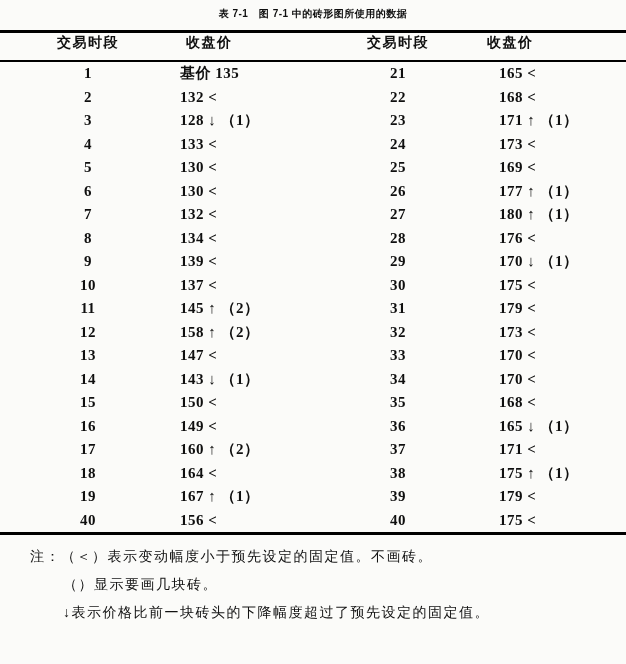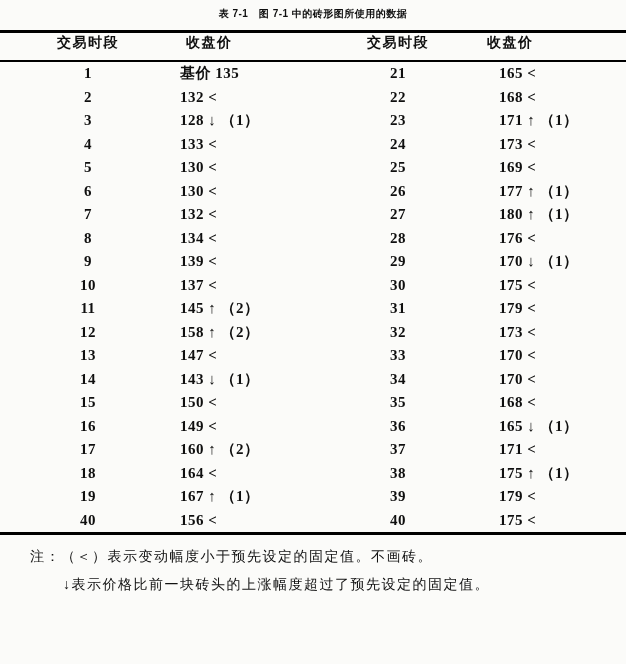--- a/index.html
+++ b/index.html
@@ -201,14 +201,15 @@
         <td>40</td>
         <td>156 &lt;</td>
         <td>40</td>
         <td>175 &lt;</td>
       </tr>
     </tbody>
 </table>
 
 <div class="notes">
   <p class="note-line">注：（＜）表示变动幅度小于预先设定的固定值。不画砖。</p>
-  <p class="note-line indented">↓表示价格比前一块砖头的上涨幅度超过了预先设定的固定值。</p>
+  <p class="note-line indented">（）显示要画几块砖。</p>
+  <p class="note-line indented">↓表示价格比前一块砖头的下降幅度超过了预先设定的固定值。</p>
 </div>
 
 </body></html>

